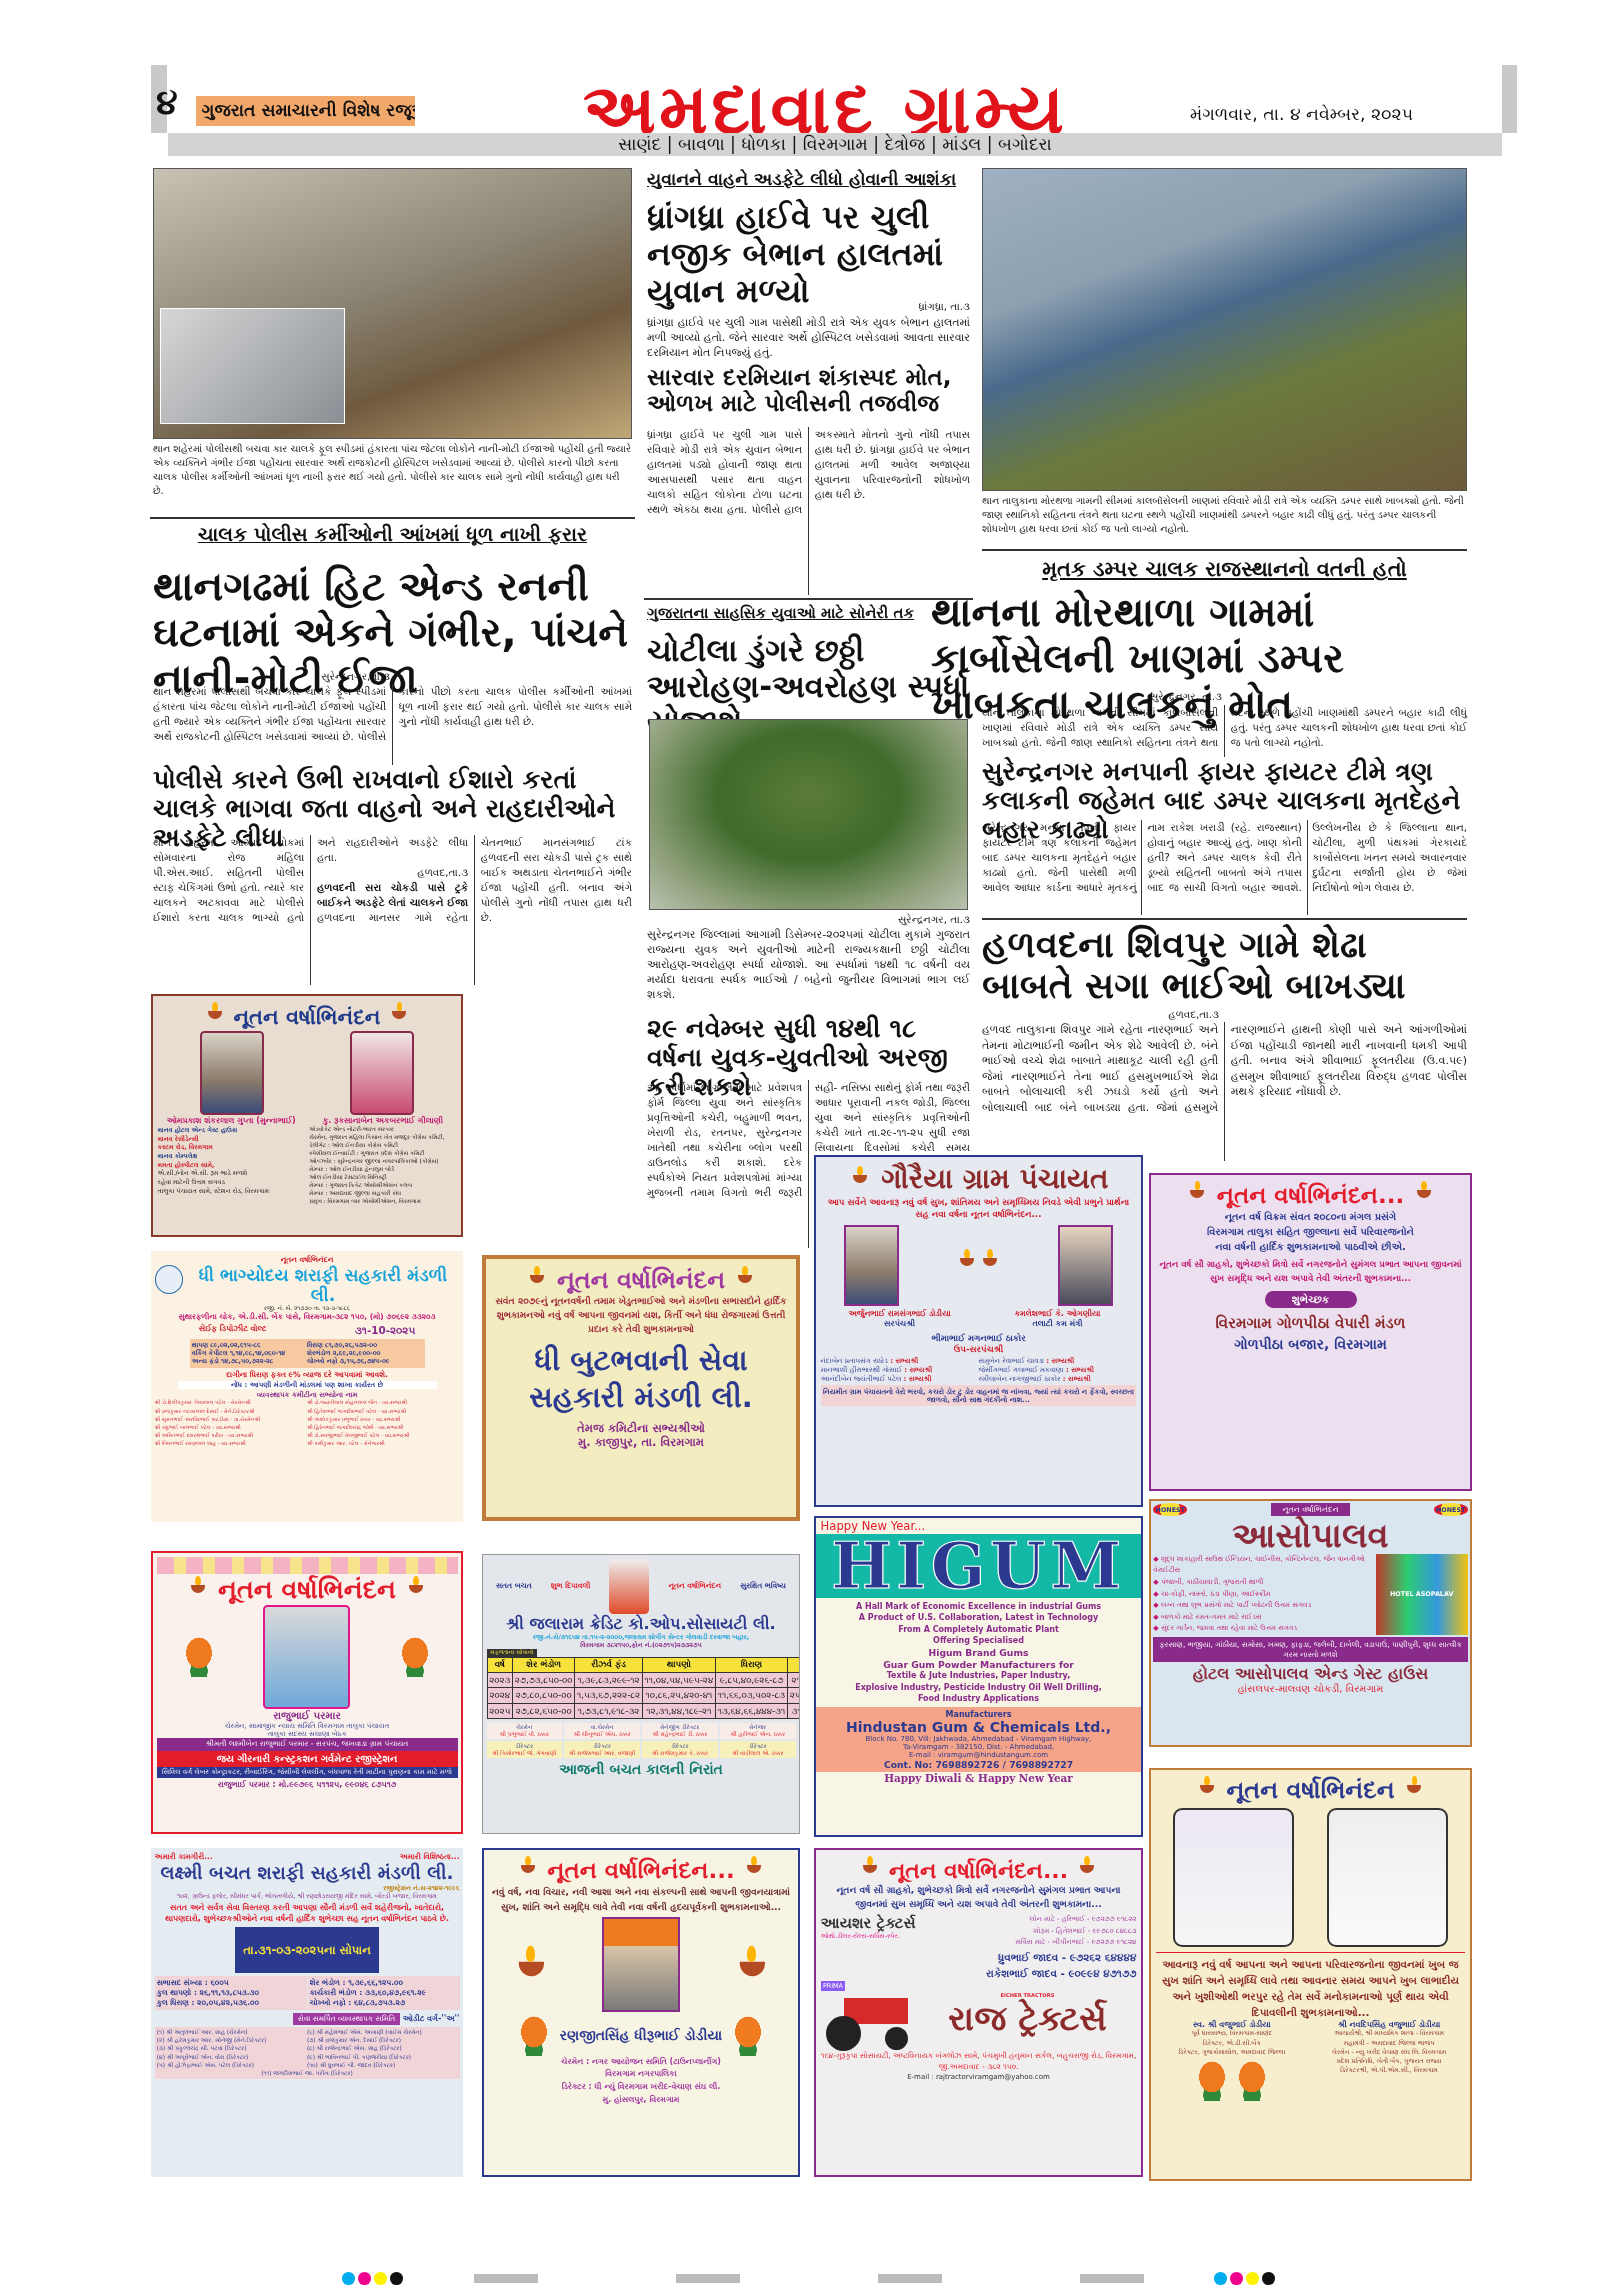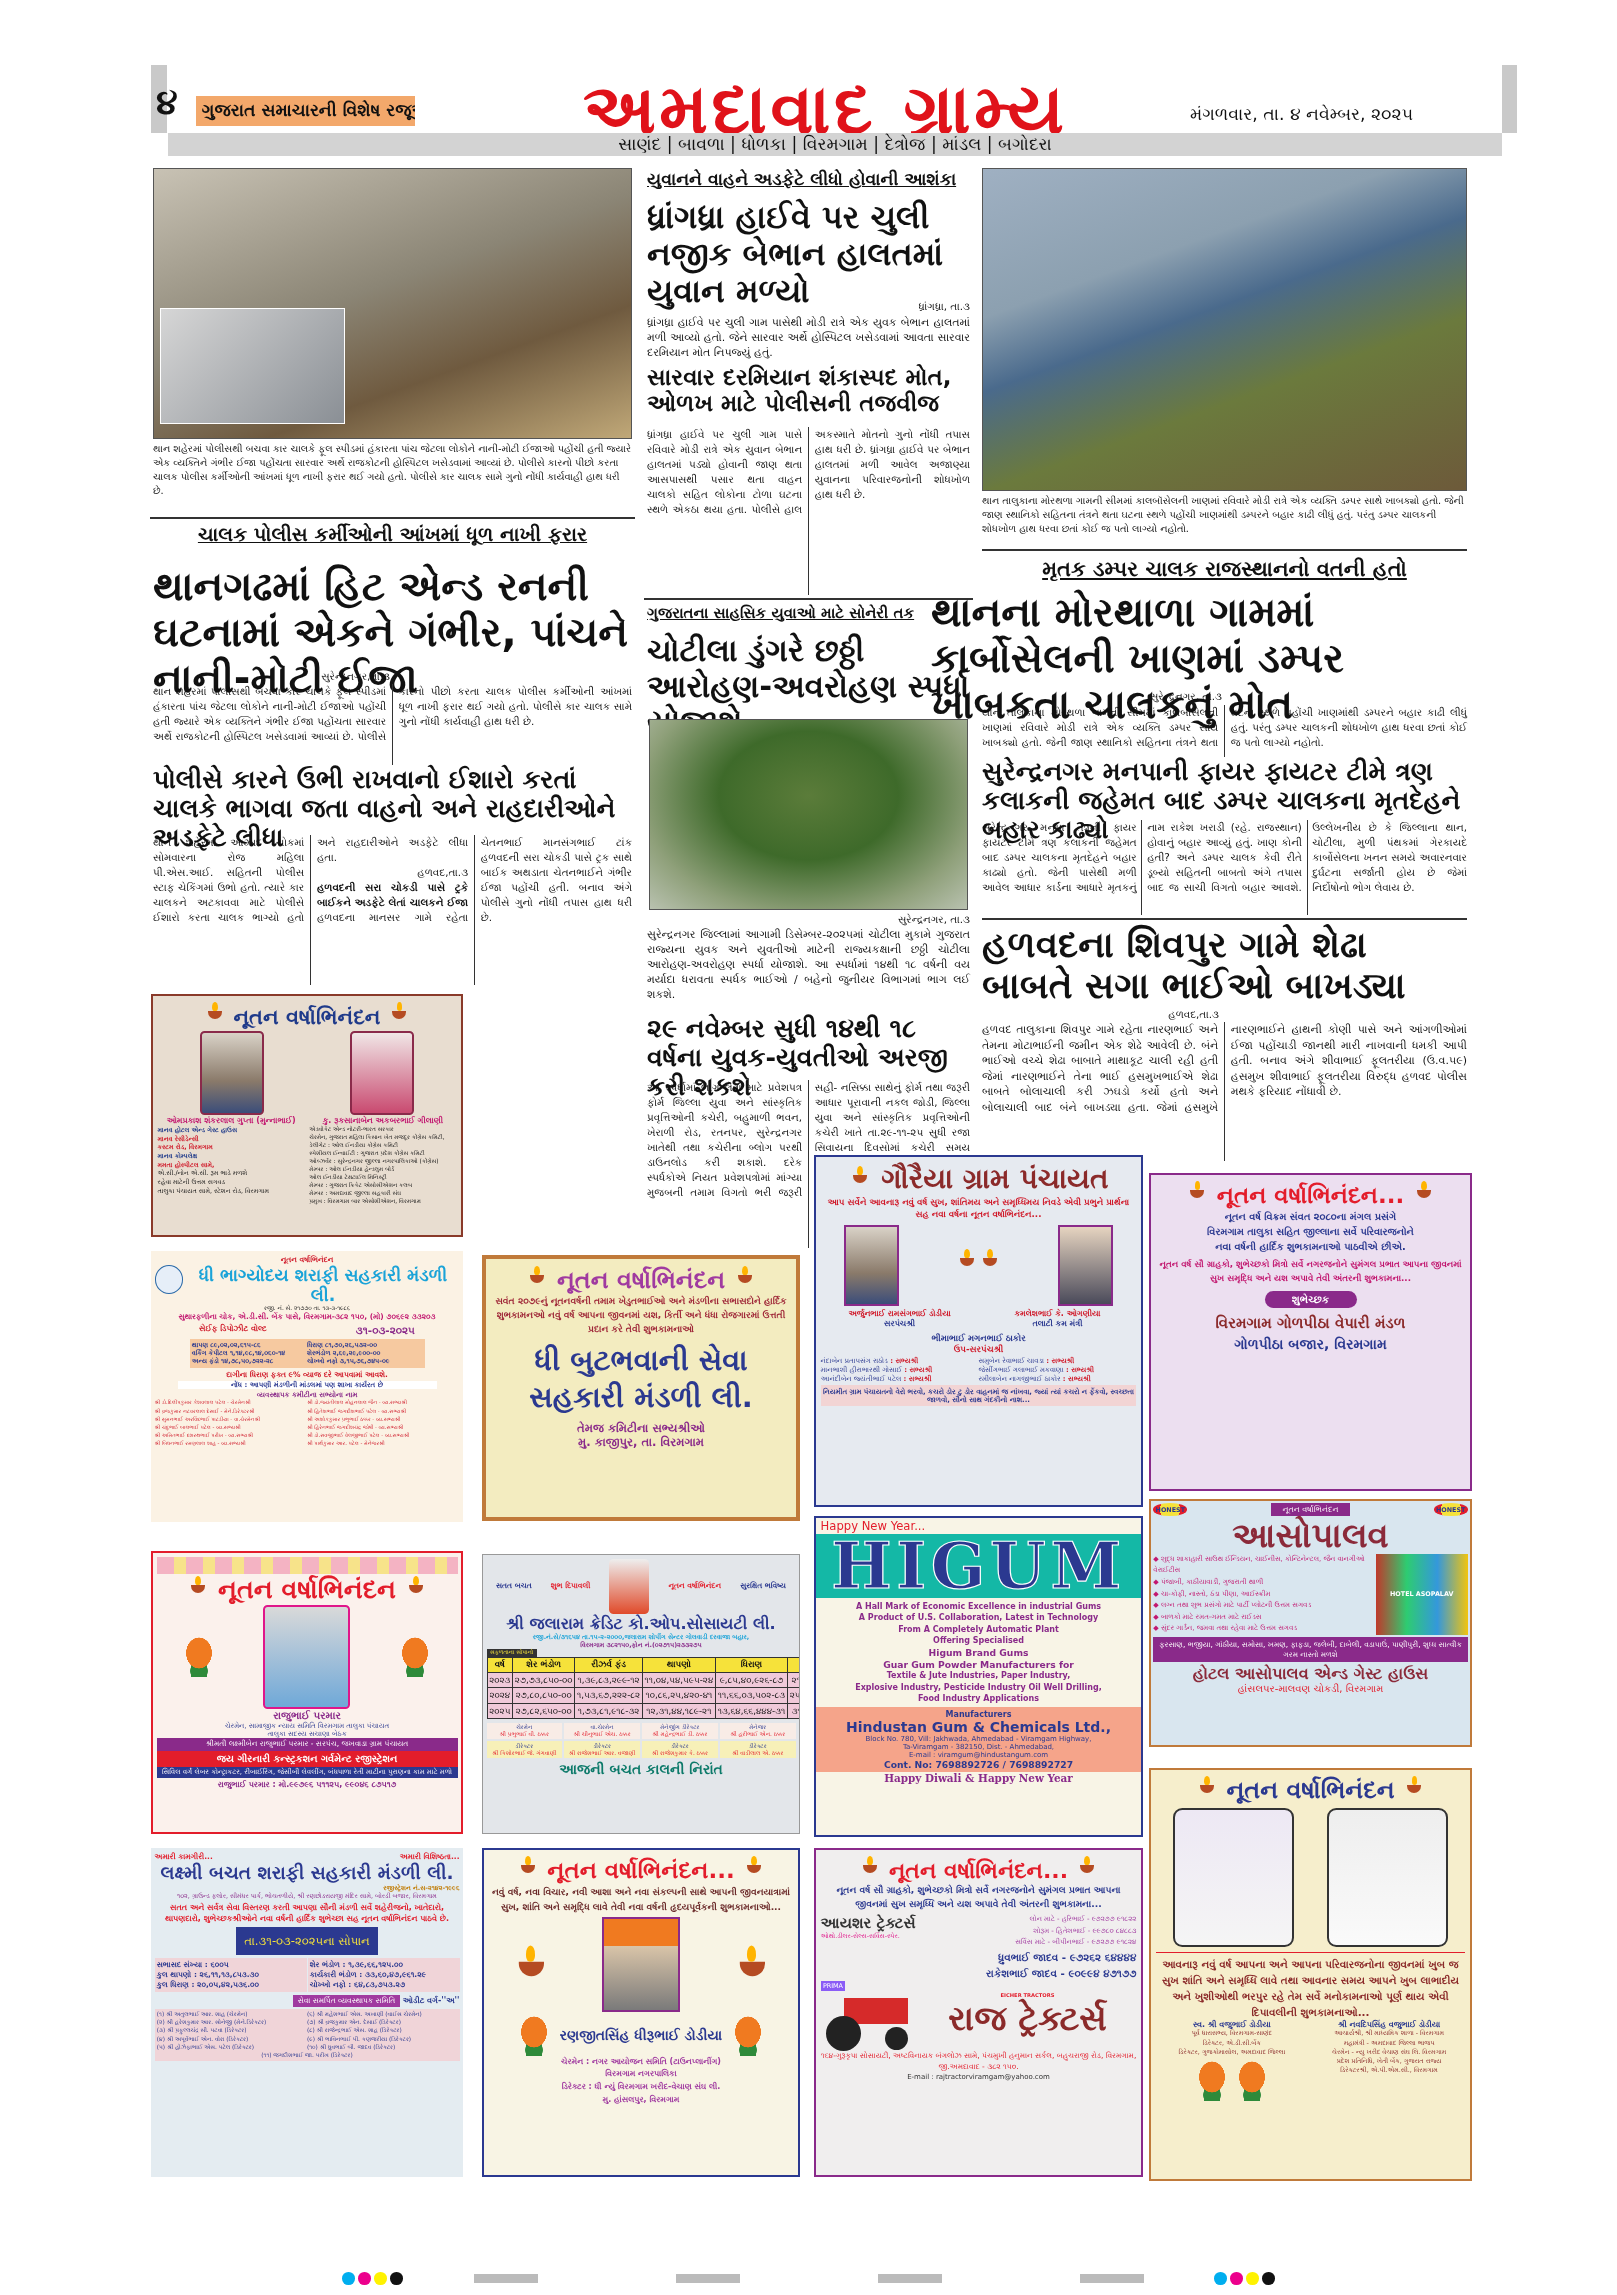--- a/index.html
+++ b/index.html
@@ -177,21 +177,21 @@
 <div class="abs ad" style="left:151px;top:1251px;width:312px;height:271px;background:#fbf2e4;border:none;padding:3.5px">
   <div style="color:#d01a2a;font-size:7.5px;font-weight:bold">નૂતન વર્ષાભિનંદન</div>
   <div style="display:flex;align-items:flex-start;gap:3.5px">
     <div style="width:29px;height:29px;border-radius:50%;border:1.2px solid #2b6aa8;background:#e6eef8"></div>
     <div style="font-size:17.3px;color:#1aa3d8;font-weight:bold">ધી ભાગ્યોદય શરાફી સહકારી મંડળી લી.</div>
   </div>
   <div style="font-size:5.8px">રજી. નં. સે. ૨૧૭૭૦ તા. ૧૩-૩-૧૯૮૬</div>
   <div style="font-size:7.5px;color:#c21870;font-weight:bold">સુથારફળીના ચોક, એ.ડી.સી. બેંક પાસે, વિરમગામ-૩૮૨ ૧૫૦, (મો) ૭૦૬૯૨ ૩૩૨૦૩</div>
   <div style="display:flex;justify-content:space-around;font-size:8px;font-weight:bold;margin-top:2.3px">
     <span style="color:#d01a2a">સેઈફ ડિપોઝીટ વોલ્ટ</span>
-    <span style="color:#8a2a8a;font-size:10.4px">૩૧-૦૩-૨૦૨૫</span>
+    <span style="color:#8a2a8a;font-size:10.4px">૩૧-10-૨૦૨૫</span>
   </div>
   <div style="background:#f6c9a0;margin:2.3px 35px;display:grid;grid-template-columns:1fr 1fr;font-size:6.4px;color:#2b3990;font-weight:bold;text-align:left;padding:2.3px">
     <div><span>થાપણ</span> <span>૮૯,૦૨,૦૨,૬૧૫-૮૬</span></div>
     <div><span>ધિરાણ</span> <span>૮૧,૭૦,૨૬,૫૩૨-૦૦</span></div>
     <div><span>વર્કિંગ કેપીટલ</span> <span>૧,૧૪,૯૮,૧૪,૦૬૦-૧૪</span></div>
     <div><span>શેરભંડોળ</span> <span>૨,૬૯,૨૯,૯૦૦-૦૦</span></div>
     <div><span>અન્ય ફંડો</span> <span>૧૪,૭૮,૫૦,૭૨૨-૨૮</span></div>
     <div><span>ચોખ્ખો નફો</span> <span>૩,૧૫,૭૬,૭૪૫-૦૯</span></div>
   </div>
   <div style="font-size:7.5px;color:#d01a2a;font-weight:bold">દાગીના ધિરાણ ફક્ત ૯% વ્યાજ દરે આપવામાં આવશે.</div>
@@ -399,21 +399,21 @@
 
 <div class="abs ad" style="left:151px;top:1848px;width:312px;height:329px;background:#e4ecf1;border:none;padding:3.5px">
   <div style="display:flex;justify-content:space-between;font-size:7.5px;color:#e31d2b;font-weight:bold">
     <span>અમારી કામગીરી...</span>
       <span>અમારી વિશિષ્ઠતા...</span>
   </div>
   <div style="font-size:18.5px;color:#2b3990;font-weight:bold">લક્ષ્મી બચત શરાફી સહકારી મંડળી લી.</div>
   <div style="text-align:right;font-size:6.4px;color:#c07a00;font-weight:bold">રજીસ્ટ્રેશન નં.સ-૨૧૪૨-૧૯૯૬</div>
   <div style="font-size:6.4px;color:#8a2a8a">૧૦૨, ગ્રાઉન્ડ ફલોર, સીમંધર પાર્ક, ભોચતળીયે, શ્રી રણછોડરાયજી મંદિર સામે, બોરડી બજાર, વિરમગામ</div>
   <div style="font-size:8px;color:#e31d2b;font-weight:bold;line-height:11.6px;margin:2.3px 0">સતત અને સર્વત્ર સેવા વિસ્તરણ કરતી આપણા સૌની મંડળી સર્વે શહેરીજનો, ખાતેદારો, થાપણદારો, શુભેચ્છકશ્રીઓને નવા વર્ષની હાર્દિક શુભેચ્છા સહ નૂતન વર્ષાભિનંદન પાઠવે છે.</div>
-  <div style="background:#2b3990;color:#f6e23a;font-size:11.6px;font-weight:normal;display:inline-block;padding:7px 8px">તા.૩૧-૦૩-૨૦૨૫ના સોપાન</div>
+  <div style="background:#2b3990;color:#f6e23a;font-size:11.6px;font-weight:bold;display:inline-block;padding:16px 8px">તા.૩૧-૦૩-૨૦૨૫ના સોપાન</div>
   <div style="display:flex;gap:1px;margin-top:2.3px;font-size:7.5px;color:#2b3990;font-weight:bold;text-align:left">
     <div style="flex:1;background:#f0d4d8;padding:2.3px">
       <div><span>સભાસદ સંખ્યા</span> <span>: ૬૦૦૫</span></div>
       <div><span>કુલ થાપણો</span> <span>: ૨૬,૧૧,૧૩,૮૫૩.૩૦</span></div>
       <div><span>કુલ ધિરાણ</span> <span>: ૨૦,૦૫,૪૨,૫૩૬.૦૦</span></div>
     </div>
     <div style="flex:1;background:#f0d4d8;padding:2.3px">
       <div><span>શેર ભંડોળ</span> <span>: ૧,૩૯,૬૬,૧૨૫.૦૦</span></div>
       <div><span>કાર્યકારી ભંડોળ</span> <span>: ૩૩,૬૦,૪૭,૯૬૧.૨૯</span></div>
       <div><span>ચોખ્ખો નફો</span> <span>: ૬૪,૮૩,૭૫૩.૨૭</span></div>

